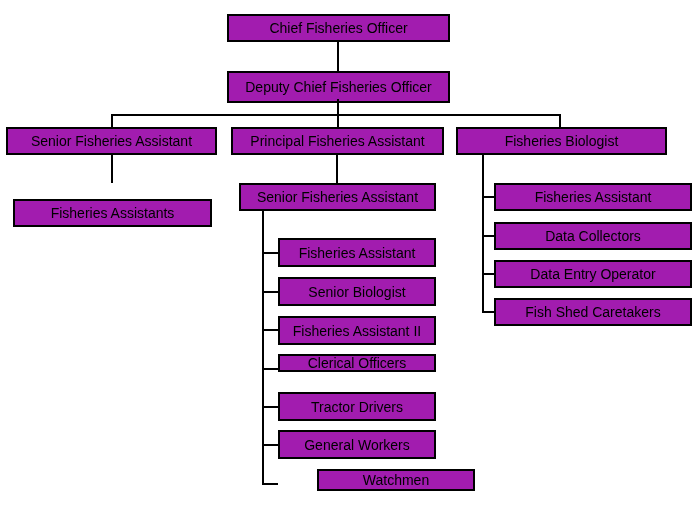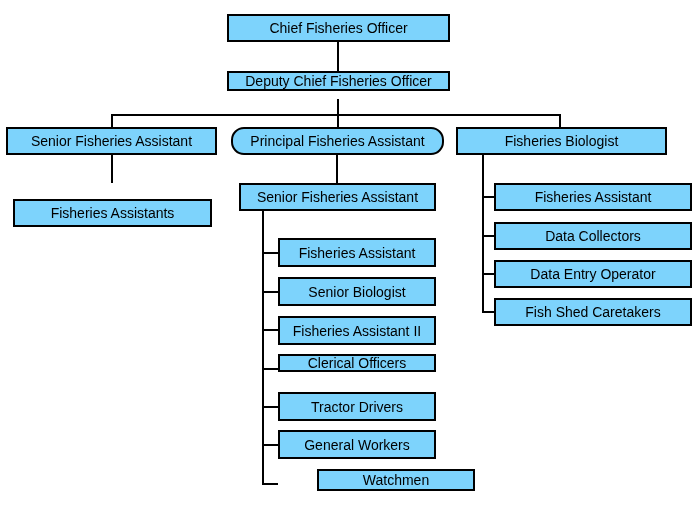--- a/index.html
+++ b/index.html
@@ -12,21 +12,21 @@
     width: 700px;
     height: 511px;
     background: #ffffff;
     font-family: "Liberation Sans", sans-serif;
     overflow: hidden;
   }
   .node {
     position: absolute;
     box-sizing: border-box;
     border: 2px solid #000000;
-    background: #7dd3fc;
+    background: #a21caf;
     display: flex;
     align-items: center;
     justify-content: center;
     font-size: 14px;
     color: #000000;
     white-space: nowrap;
   }
   .line {
     position: absolute;
     background: #000000;
@@ -34,28 +34,28 @@
 </style>
 </head>
 <body>
 
 <div class="canvas">
 
   <div class="node" style="left:227px; top:14px; width:223px; height:28px;">
     <span>Chief Fisheries Officer</span>
   </div>
 
-  <div class="node" style="left:227px; top:71px; width:223px; height:20px;">
+  <div class="node" style="left:227px; top:71px; width:223px; height:32px;">
     <span>Deputy Chief Fisheries Officer</span>
   </div>
 
   <div class="node" style="left:6px; top:127px; width:211px; height:28px;">
     <span>Senior Fisheries Assistant</span>
   </div>
-  <div class="node" style="left:231px; top:127px; width:213px; height:28px;border-radius:13px;">
+  <div class="node" style="left:231px; top:127px; width:213px; height:28px;">
     <span>Principal Fisheries Assistant</span>
   </div>
   <div class="node" style="left:456px; top:127px; width:211px; height:28px;">
     <span>Fisheries Biologist</span>
   </div>
 
   <div class="node" style="left:13px; top:199px; width:199px; height:28px;">
     <span>Fisheries Assistants</span>
   </div>
 

